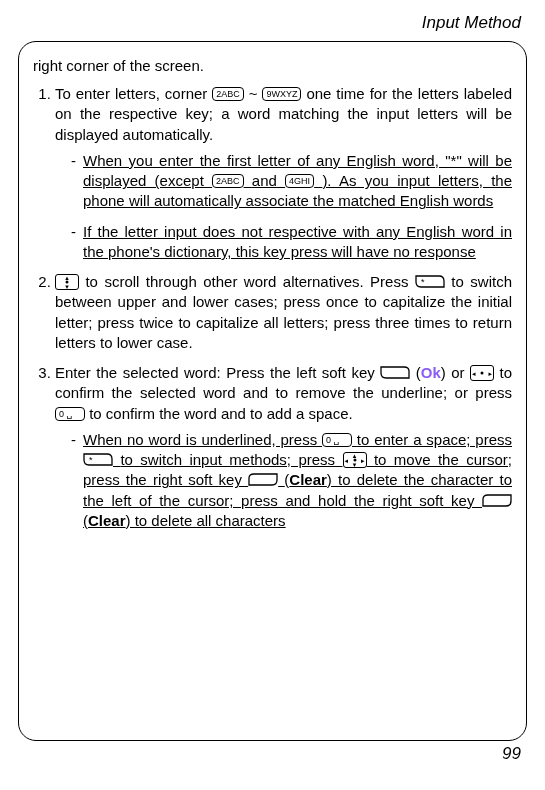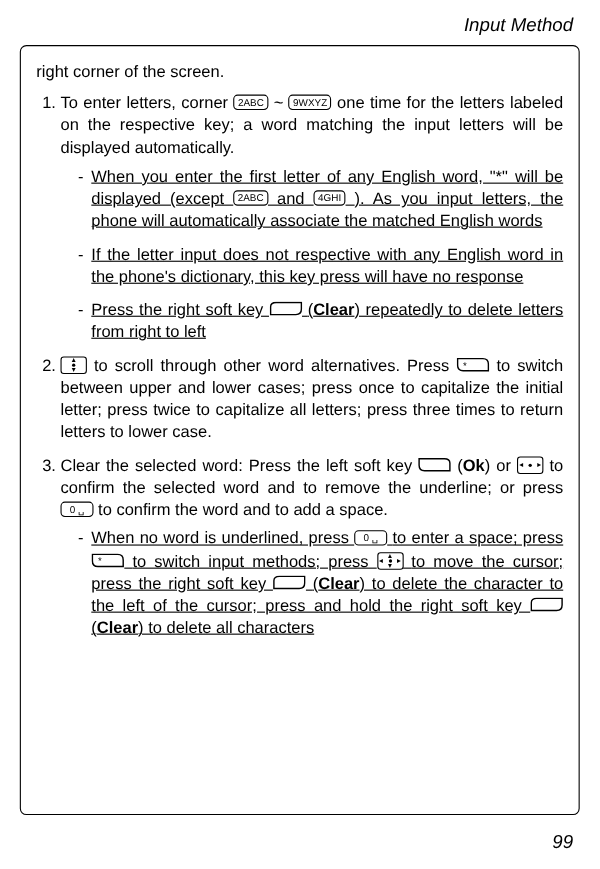--- a/index.html
+++ b/index.html
@@ -23,51 +23,50 @@
   }
   .header {
     text-align: right;
     font-style: italic;
     font-size: 17px;
     margin-bottom: 6px;
     padding-right: 6px;
   }
   .frame {
     border: 1.5px solid #000;
-    border-radius: 6px;
+    border-radius: 18px;
     padding: 10px 14px 10px 14px;
     height: 700px;
     overflow: hidden;
   }
   .pnum {
     text-align: right;
     font-style: italic;
     font-size: 17px;
-    margin-top: 14px;
+    margin-top: 2px;
     padding-right: 6px;
   }
   .para { margin: 4px 0 8px 0; text-align: justify; }
   .ol1 { padding-left: 22px; margin: 6px 0; }
   .li1 { margin-bottom: 10px; text-align: justify; }
   .sub { padding-left: 16px; margin: 6px 0; text-decoration: underline; }
   .sub-li { margin-bottom: 10px; text-align: justify; position: relative; padding-left: 12px; }
   .sub-li::before { content: "-"; position: absolute; left: 0; top: 0; }
   .bold { font-weight: bold; }
-  .red { color: #000000; font-weight: bold; }
+  .red { color: #8b5cf6; font-weight: bold; }
   .key {
     display: inline-block;
     vertical-align: middle;
     border: 1.2px solid #000;
     border-radius: 4px;
     font-size: 9px;
     line-height: 12px;
     padding: 0 3px;
     height: 14px;
     min-width: 22px;
-    text-align: center;
     background: #fff;
     font-family: Arial, sans-serif;
     position: relative;
     top: -1px;
   }
   .key-wide { min-width: 30px; }
   .key-soft {
     display: inline-block;
     vertical-align: middle;
     width: 30px;
@@ -117,48 +116,39 @@
           <div class="sub-li">
             <span>When you enter the first letter of any English word, "*" will be displayed (except </span>
             <span class="key">2ABC</span>
             <span> and </span>
             <span class="key">4GHI</span>
             <span>). As you input letters, the phone will automatically associate the matched English words</span>
           </div>
           <div class="sub-li">
             <span>If the letter input does not respective with any English word in the phone's dictionary, this key press will have no response</span>
           </div>
-          <div class="sub-li">
-            <span>Press the right soft key </span>
-            <span class="key-soft">
-              <svg viewBox="0 0 30 14">
-                  <path d="M1 12 L1 5 Q1 1 6 1 L29 1 L29 7 Q29 12 24 12 Z" fill="none" stroke="#000" stroke-width="1.3"></path>
-                </svg>
-            </span>
-            <span> (</span><span class="bold">Clear</span><span>) repeatedly to delete letters from right to left</span>
-          </div>
         </div>
       </li>
 
       <li class="li1">
         <span class="key-nav">
           <span class="arr au">▴</span><span class="arr ad">▾</span><span class="dot"></span>
         </span>
         <span> to scroll through other word alternatives. Press </span>
         <span class="key-soft">
           <svg viewBox="0 0 30 14">
               <path d="M1 1 L24 1 Q29 1 29 6 L29 12 L6 12 Q1 12 1 7 Z" fill="none" stroke="#000" stroke-width="1.3"></path>
               <text x="6" y="10" font-size="9" font-family="Arial">*</text>
             </svg>
         </span>
         <span> to switch between upper and lower cases; press once to capitalize the initial letter; press twice to capitalize all letters; press three times to return letters to lower case.</span>
       </li>
 
       <li class="li1">
-        <span>Clear the selected word: Press the left soft key </span>
+        <span>Enter the selected word: Press the left soft key </span>
         <span class="key-soft">
           <svg viewBox="0 0 30 14">
               <path d="M29 12 L29 5 Q29 1 24 1 L1 1 L1 7 Q1 12 6 12 Z" fill="none" stroke="#000" stroke-width="1.3"></path>
             </svg>
         </span>
         <span> (</span><span class="red">Ok</span><span>) or </span>
         <span class="key-nav">
           <span class="arr al">◂</span><span class="arr ar">▸</span><span class="dot"></span>
         </span>
         <span> to confirm the selected word and to remove the underline; or press </span>

